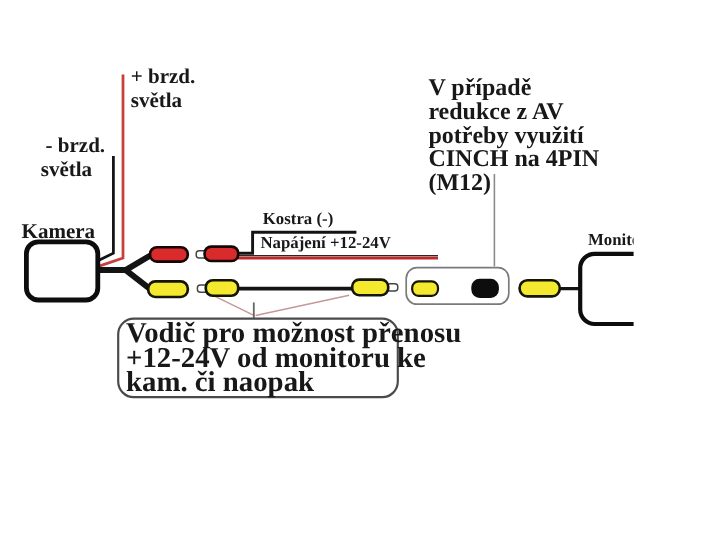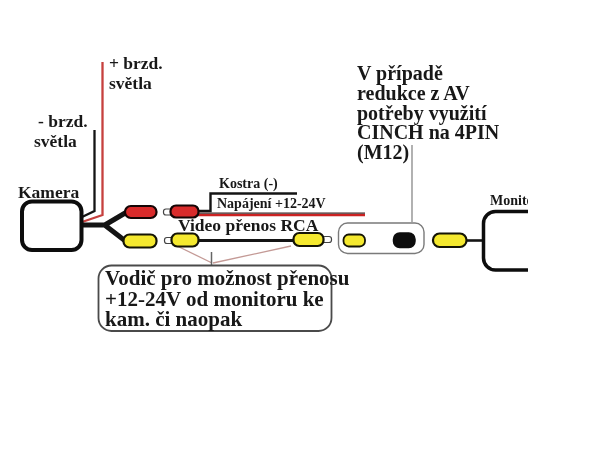--- a/index.html
+++ b/index.html
@@ -15,21 +15,21 @@
     position:absolute;
     font-weight:bold;
     color:#181818;
     white-space:nowrap;
     line-height:1.14;
   }
   .lbl div{white-space:nowrap;}
   .f17{font-size:14px;}
   .f175{font-size:17.5px;}
   .f165{font-size:20px;line-height:19.8px;}
-  .note{font-size:21px;line-height:20.5px;}
+  .note{font-size:24px;line-height:20.5px;}
 </style>
 </head>
 <body>
 
 <div id="stage">
 
   <svg id="diagram-svg" width="600" height="450" viewBox="0 0 600 450">
 
     <polyline points="102.5,62 102.5,215 82,222" fill="none" stroke-width="2.3" stroke="#c6403e"></polyline>
     <polyline points="94.5,130 94.5,211 82,217" fill="none" stroke-width="2.3" stroke="#141414"></polyline>
@@ -85,21 +85,20 @@
   </div>
 
   <div class="lbl f175" style="left:18px;top:183px;">Kamera</div>
 
   <div class="lbl f17" style="left:490px;top:193px;">Monitor</div>
 
   <div class="lbl f17" style="left:219px;top:176px;">Kostra (-)</div>
 
   <div class="lbl f17" style="left:217px;top:196px;">Napájení +12-24V</div>
 
-  <div class="lbl f175" style="left:178px;top:216px;">Video přenos RCA</div>
 
   <div class="lbl f165" style="left:357px;top:64px;">
     <div>V případě</div>
     <div>redukce z AV</div>
     <div>potřeby využití</div>
     <div>CINCH na 4PIN</div>
     <div>(M12)</div>
   </div>
 
   <div class="lbl note" style="left:105px;top:268px;">

